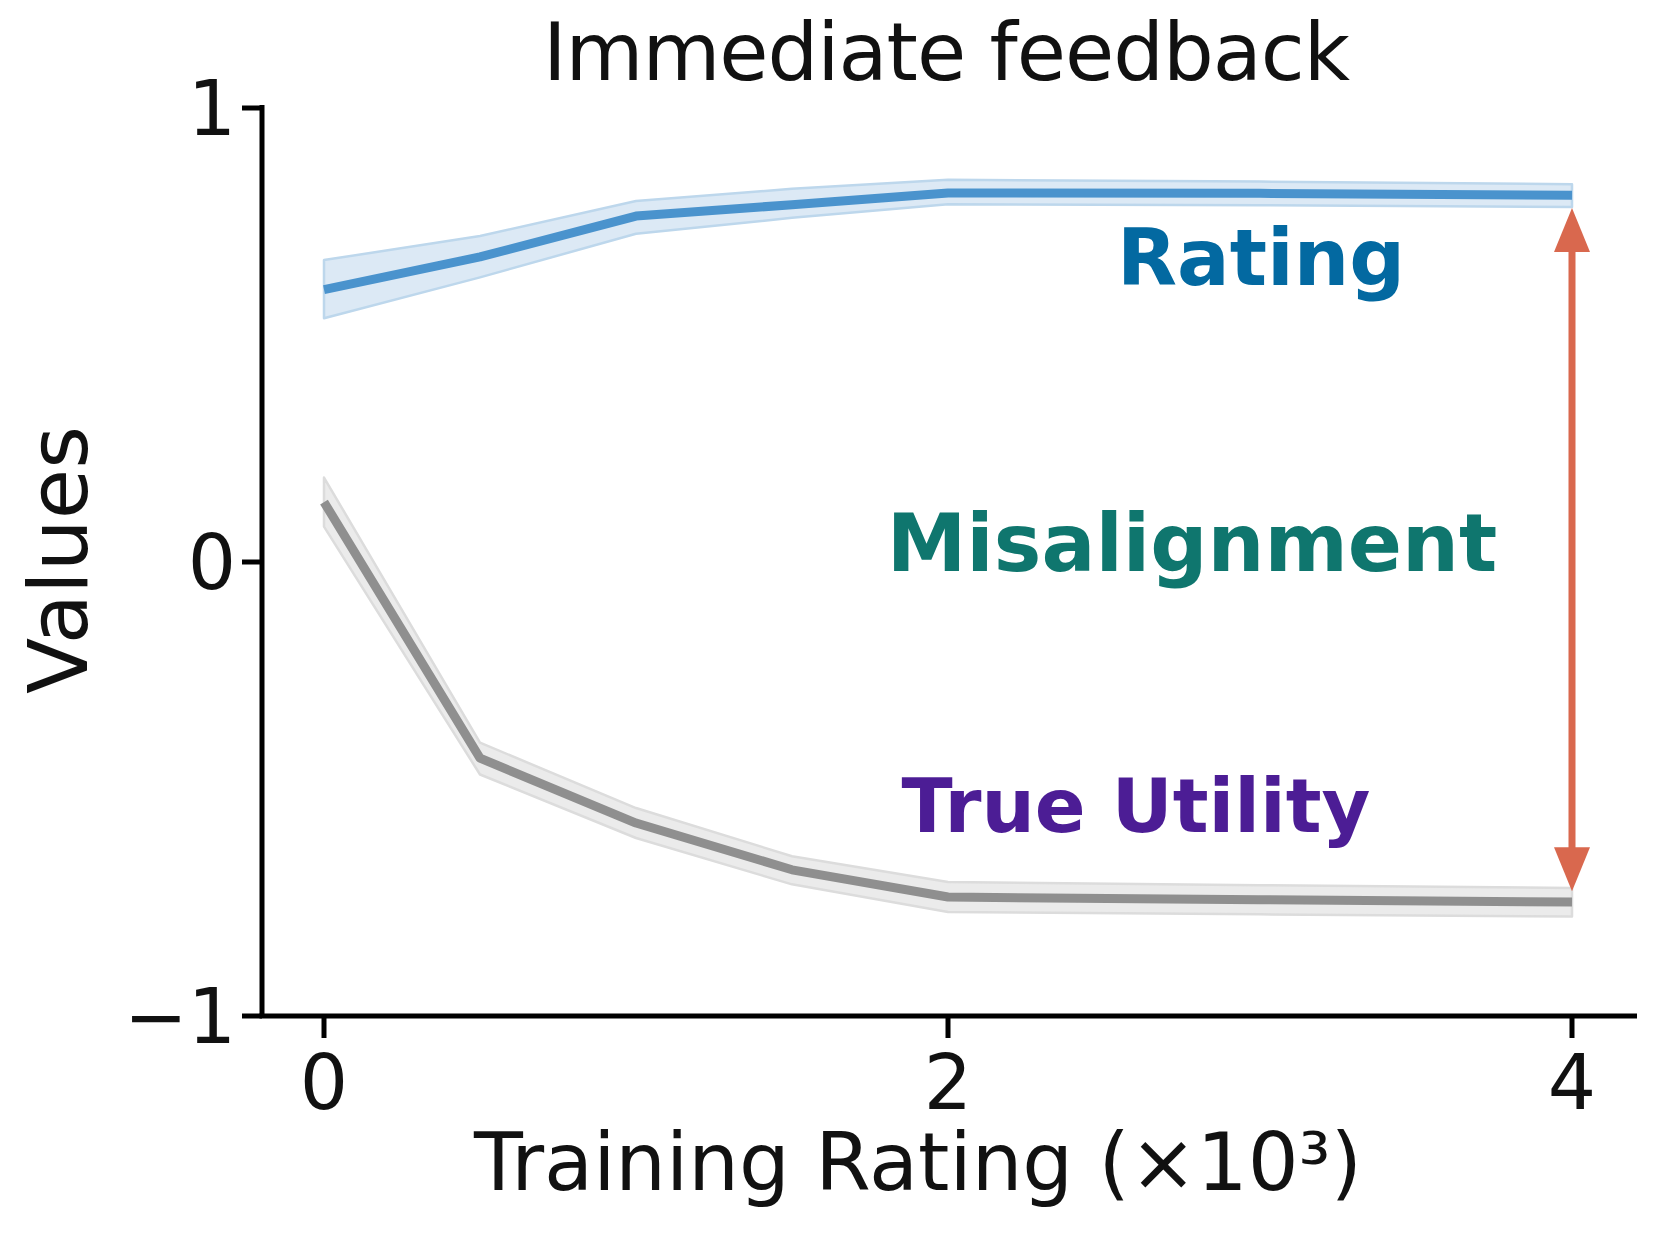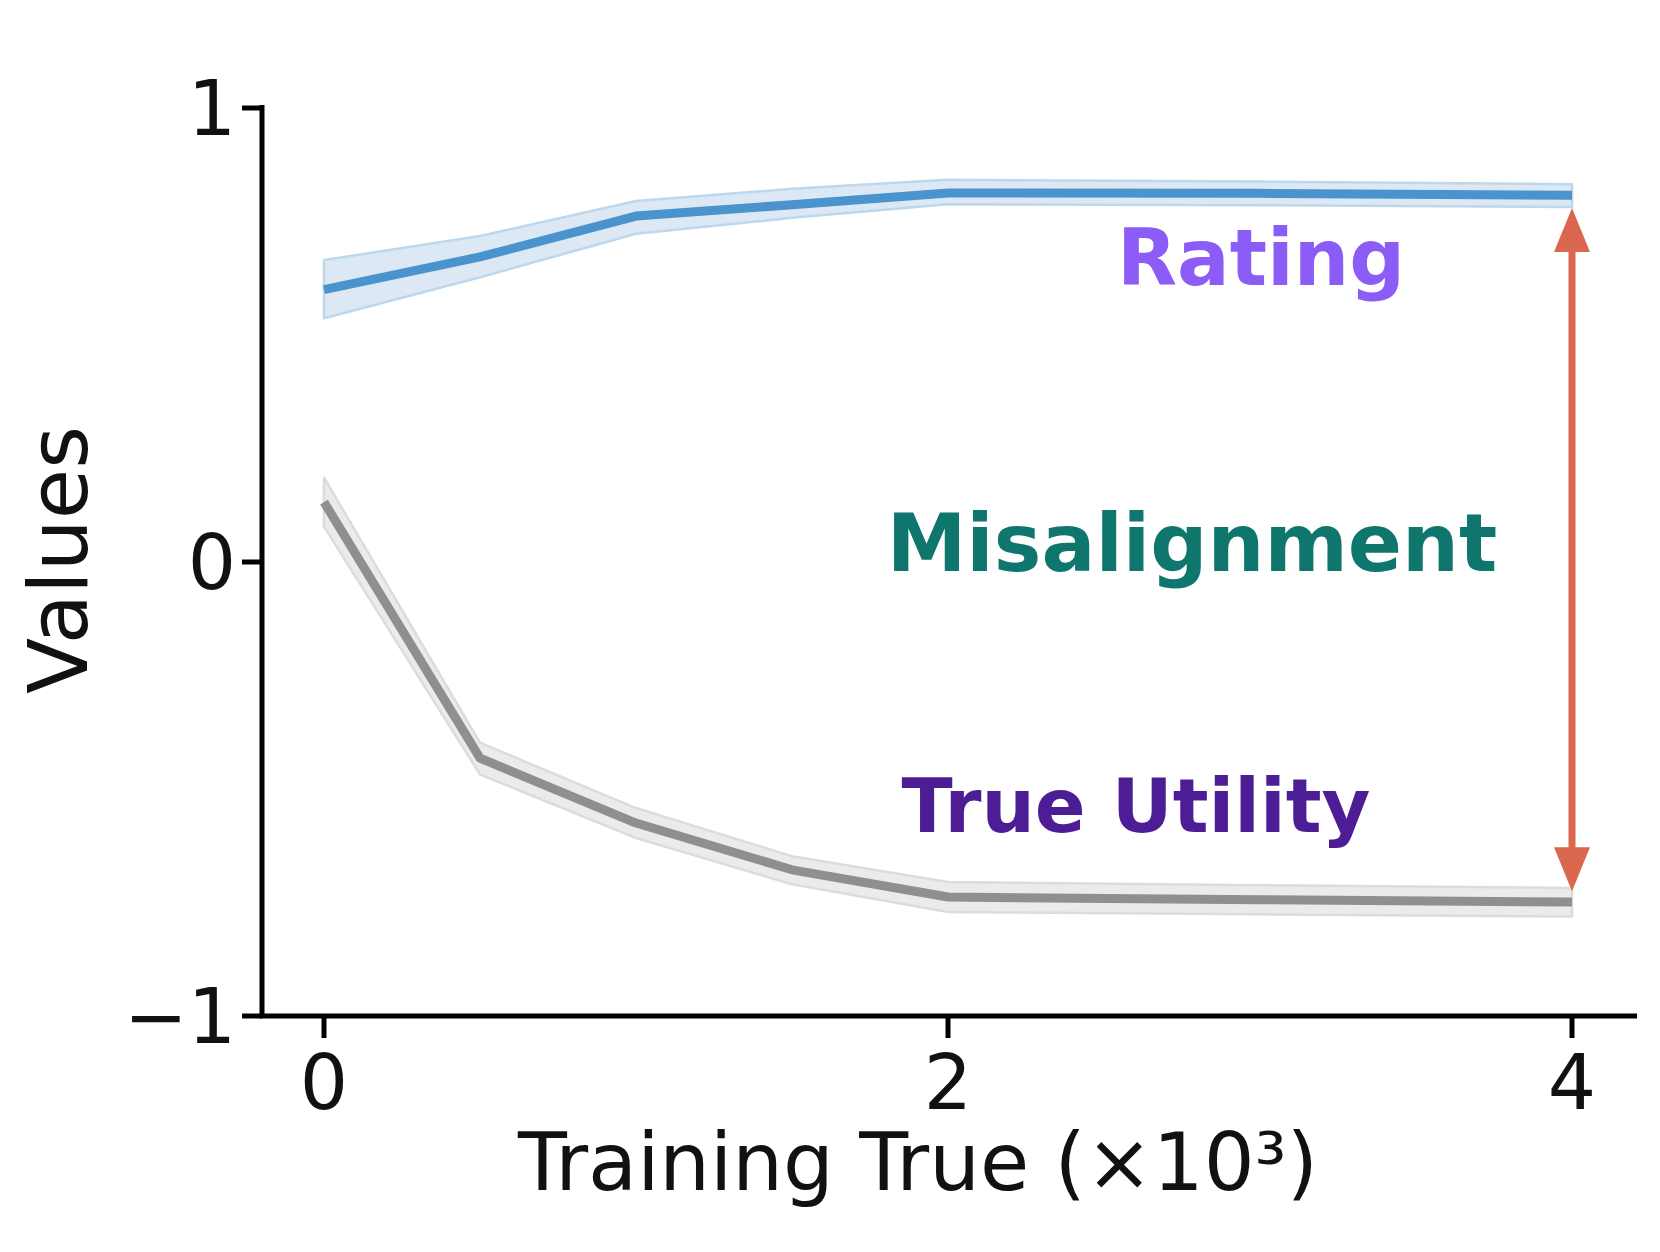--- a/index.html
+++ b/index.html
@@ -38,29 +38,30 @@
       <line x1="242" y1="562" x2="262" y2="562" stroke="#000000" stroke-width="5"></line>
       <line x1="242" y1="1016" x2="262" y2="1016" stroke="#000000" stroke-width="5"></line>
       <line x1="324" y1="1016" x2="324" y2="1038" stroke="#000000" stroke-width="5"></line>
       <line x1="948" y1="1016" x2="948" y2="1038" stroke="#000000" stroke-width="5"></line>
       <line x1="1572" y1="1016" x2="1572" y2="1038" stroke="#000000" stroke-width="5"></line>
       <line x1="1572" y1="245.88" x2="1572" y2="853.15" stroke="#d9684e" stroke-width="7"></line>
       <polygon points="1554,251.88 1590,251.88 1572,207.88" fill="#d9684e"></polygon>
       <polygon points="1554,847.15 1590,847.15 1572,891.15" fill="#d9684e"></polygon>
     </svg>
 
+  <div class="txt" id="chart-title">Immediate feedback</div>
 
   <div class="txt" id="y-axis-label">Values</div>
 
-  <div class="txt" id="x-axis-label">Training True (×10³)</div>
+  <div class="txt" id="x-axis-label">Training Rating (×10³)</div>
 
   <div class="txt ytick" id="y-tick-label-1">1</div>
   <div class="txt ytick" id="y-tick-label-0">0</div>
   <div class="txt ytick" id="y-tick-label-neg1">−1</div>
 
   <div class="txt xtick" id="x-tick-label-0">0</div>
   <div class="txt xtick" id="x-tick-label-2">2</div>
   <div class="txt xtick" id="x-tick-label-4">4</div>
 
-  <div class="series-label" id="rating-label" style="color: #8b5cf6;">Rating</div>
+  <div class="series-label" id="rating-label" style="color: #0369a1;">Rating</div>
   <div class="series-label" id="misalignment-label" style="color: #0f766e;">Misalignment</div>
   <div class="series-label" id="true-utility-label" style="color: #4c1d95;">True Utility</div>
 </div>
 
 </body></html>

